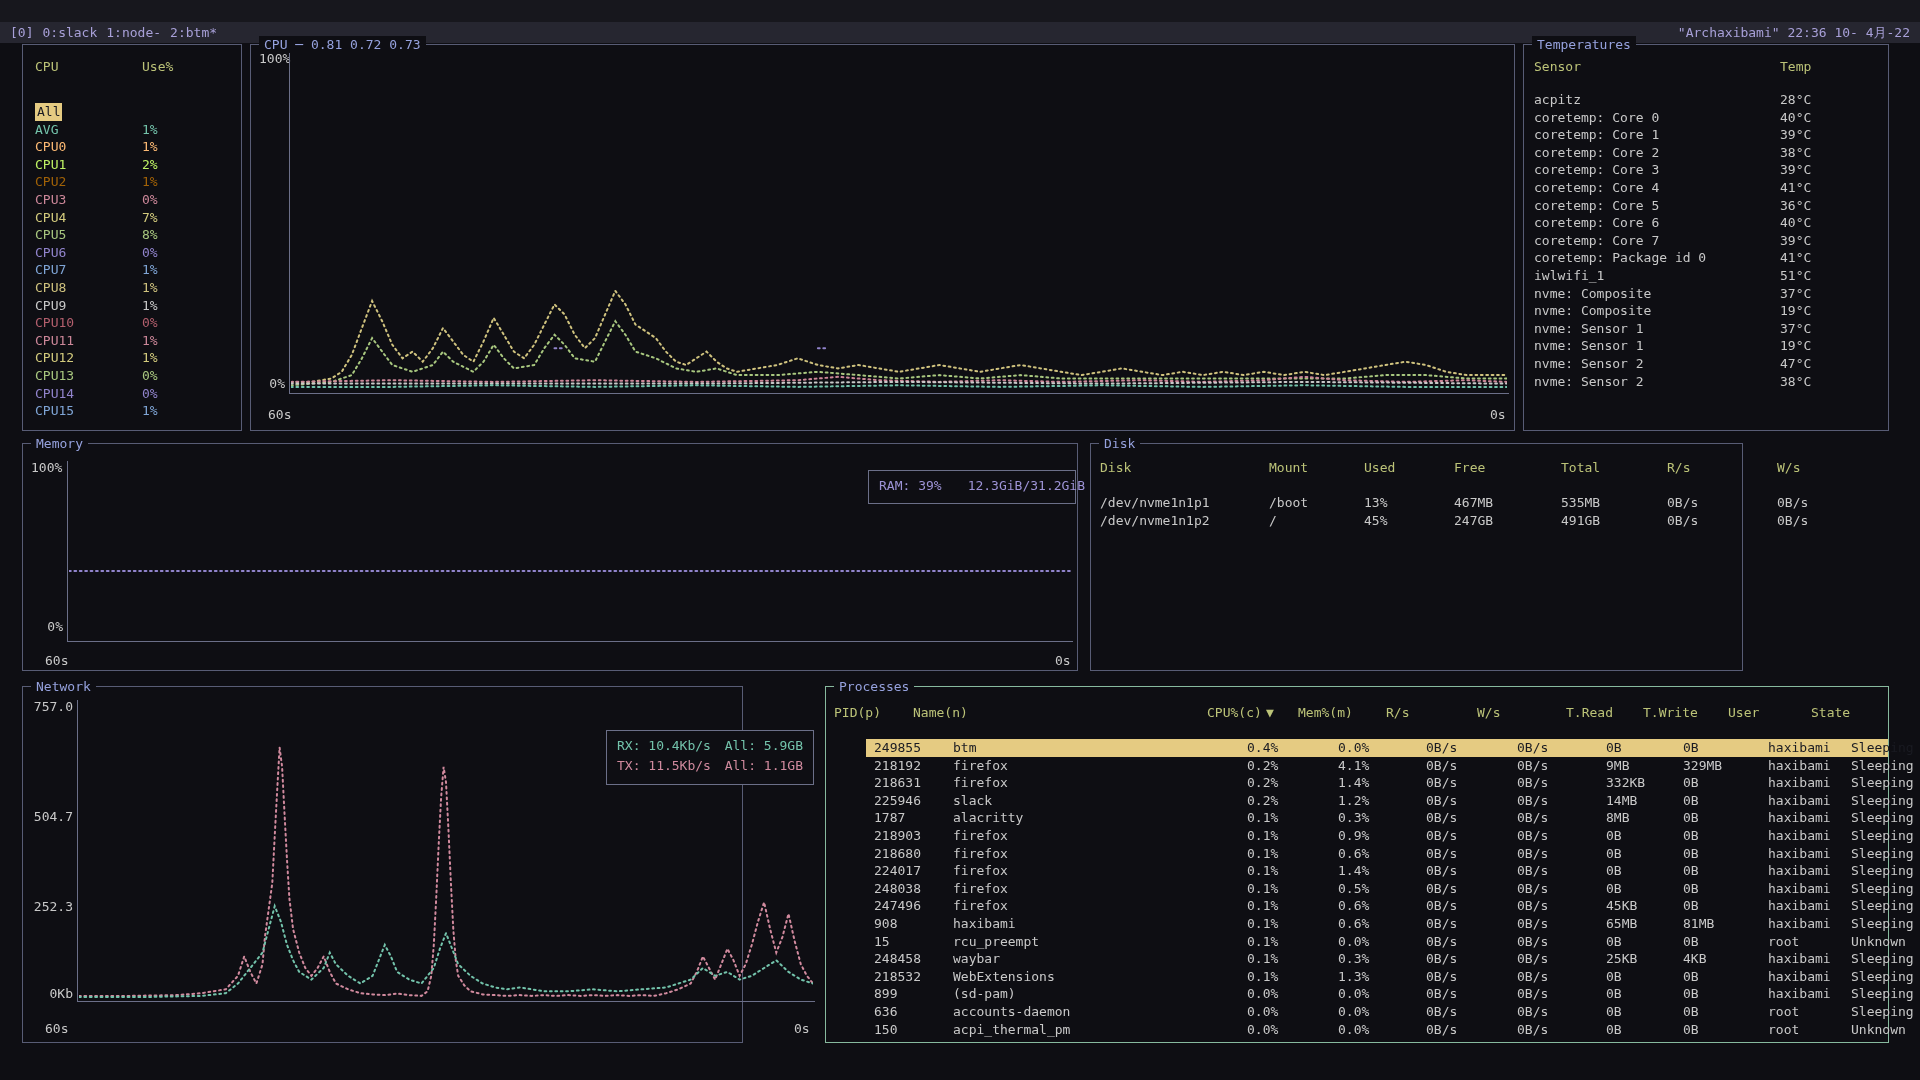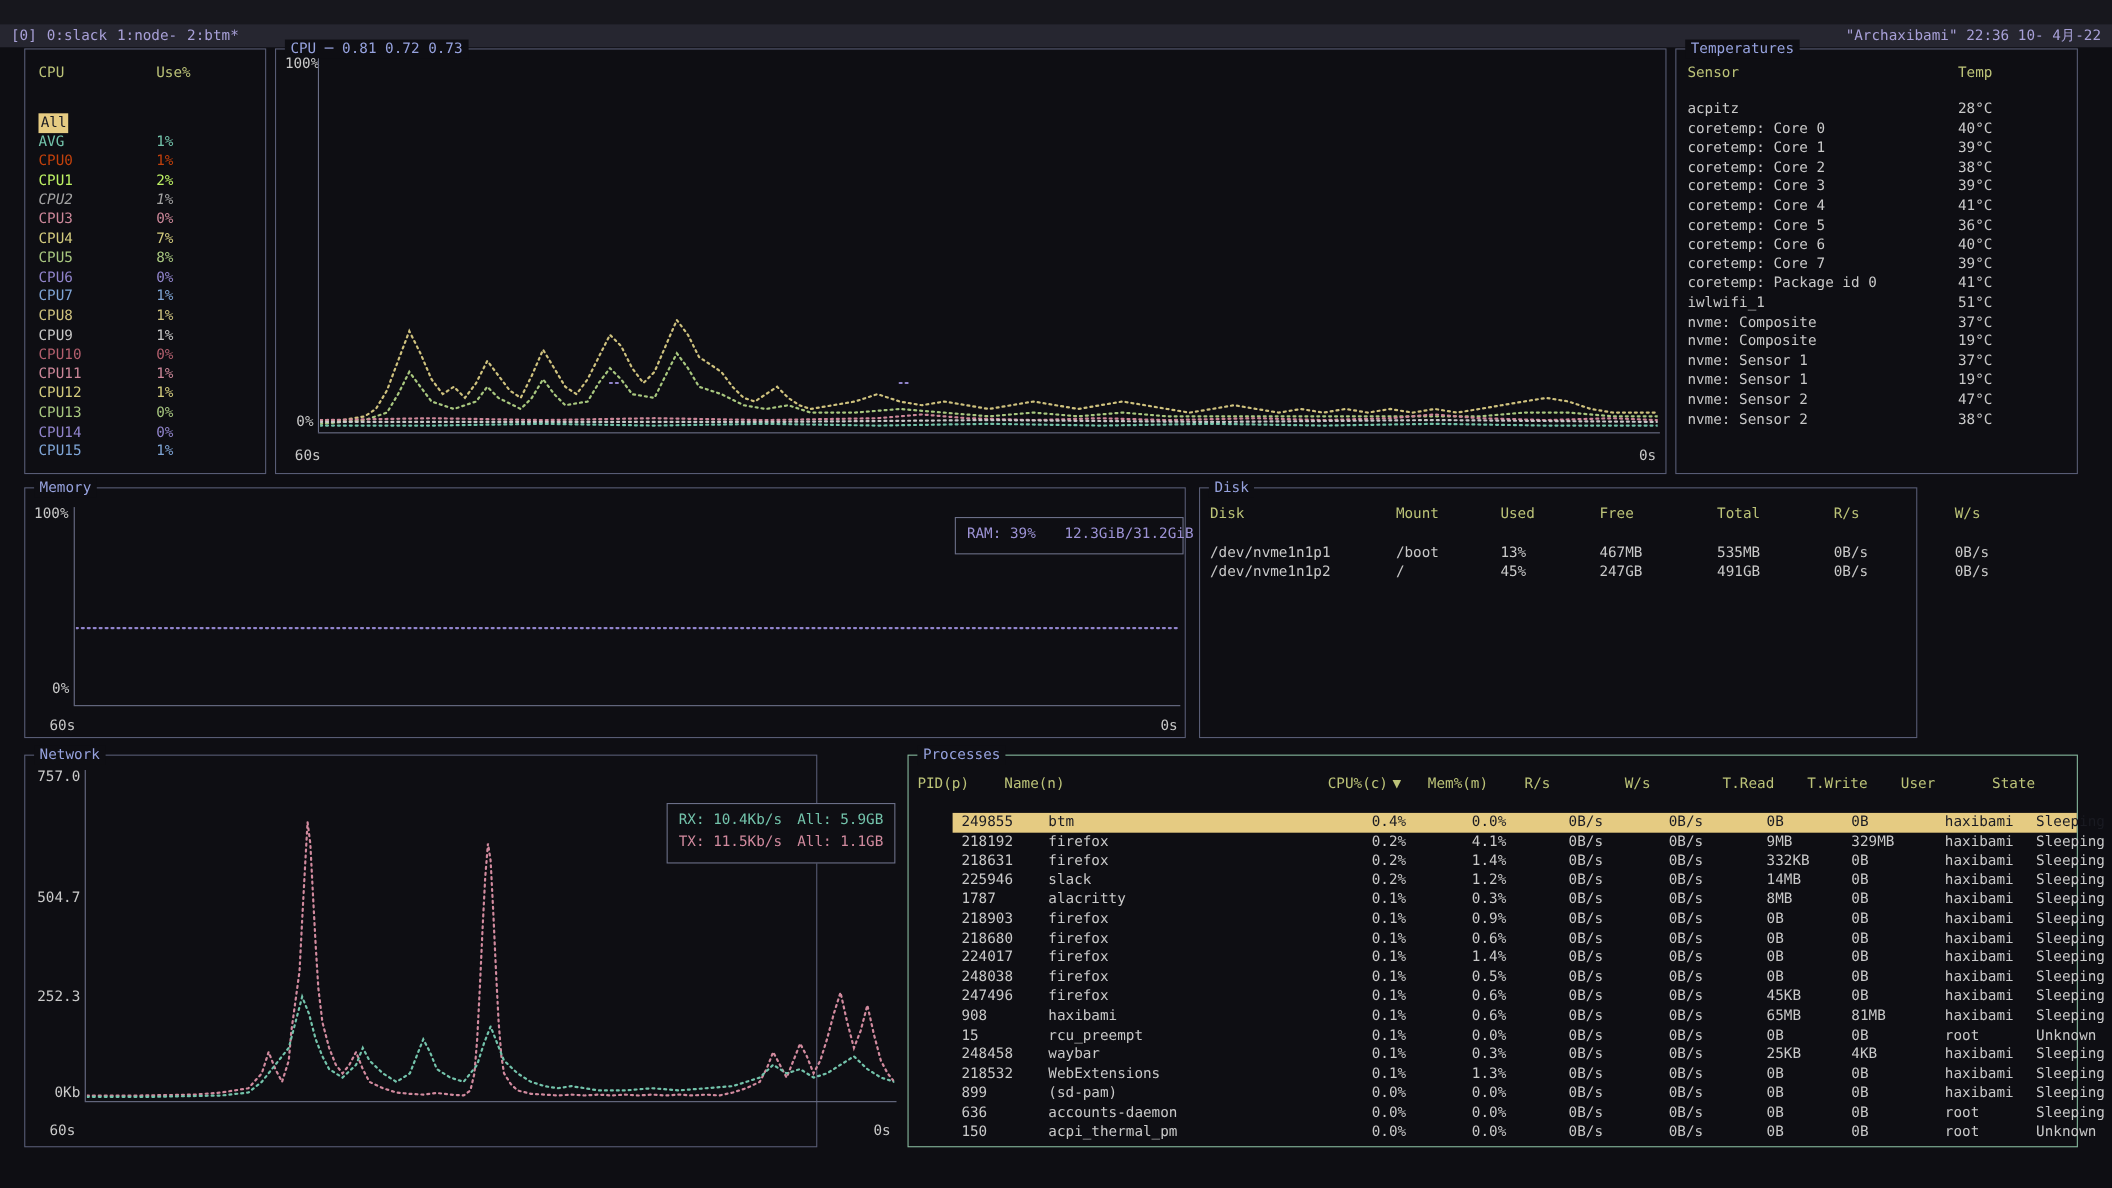--- a/index.html
+++ b/index.html
@@ -64,31 +64,31 @@
         <div class="row cpurow selected" style="color: rgb(201, 201, 201);">
           <span class="cpu-c0">All</span>
           <span class="cpu-c1"></span>
         </div>
 
         <div class="row cpurow" style="color: rgb(115, 195, 171);">
           <span class="cpu-c0">AVG</span>
           <span class="cpu-c1">1%</span>
         </div>
 
-        <div class="row cpurow" style="color: #c2410c;">
+        <div class="row cpurow" style="color: #fdba74;">
           <span class="cpu-c0">CPU0</span>
           <span class="cpu-c1">1%</span>
         </div>
 
         <div class="row cpurow" style="color: #bef264;">
           <span class="cpu-c0">CPU1</span>
           <span class="cpu-c1">2%</span>
         </div>
 
-        <div class="row cpurow" style="color: #a3a3a3; font-style: italic;">
+        <div class="row cpurow" style="color: #a16207;">
           <span class="cpu-c0">CPU2</span>
           <span class="cpu-c1">1%</span>
         </div>
 
         <div class="row cpurow" style="color: rgb(204, 135, 153);">
           <span class="cpu-c0">CPU3</span>
           <span class="cpu-c1">0%</span>
         </div>
 
         <div class="row cpurow" style="color: rgb(211, 203, 125);">

